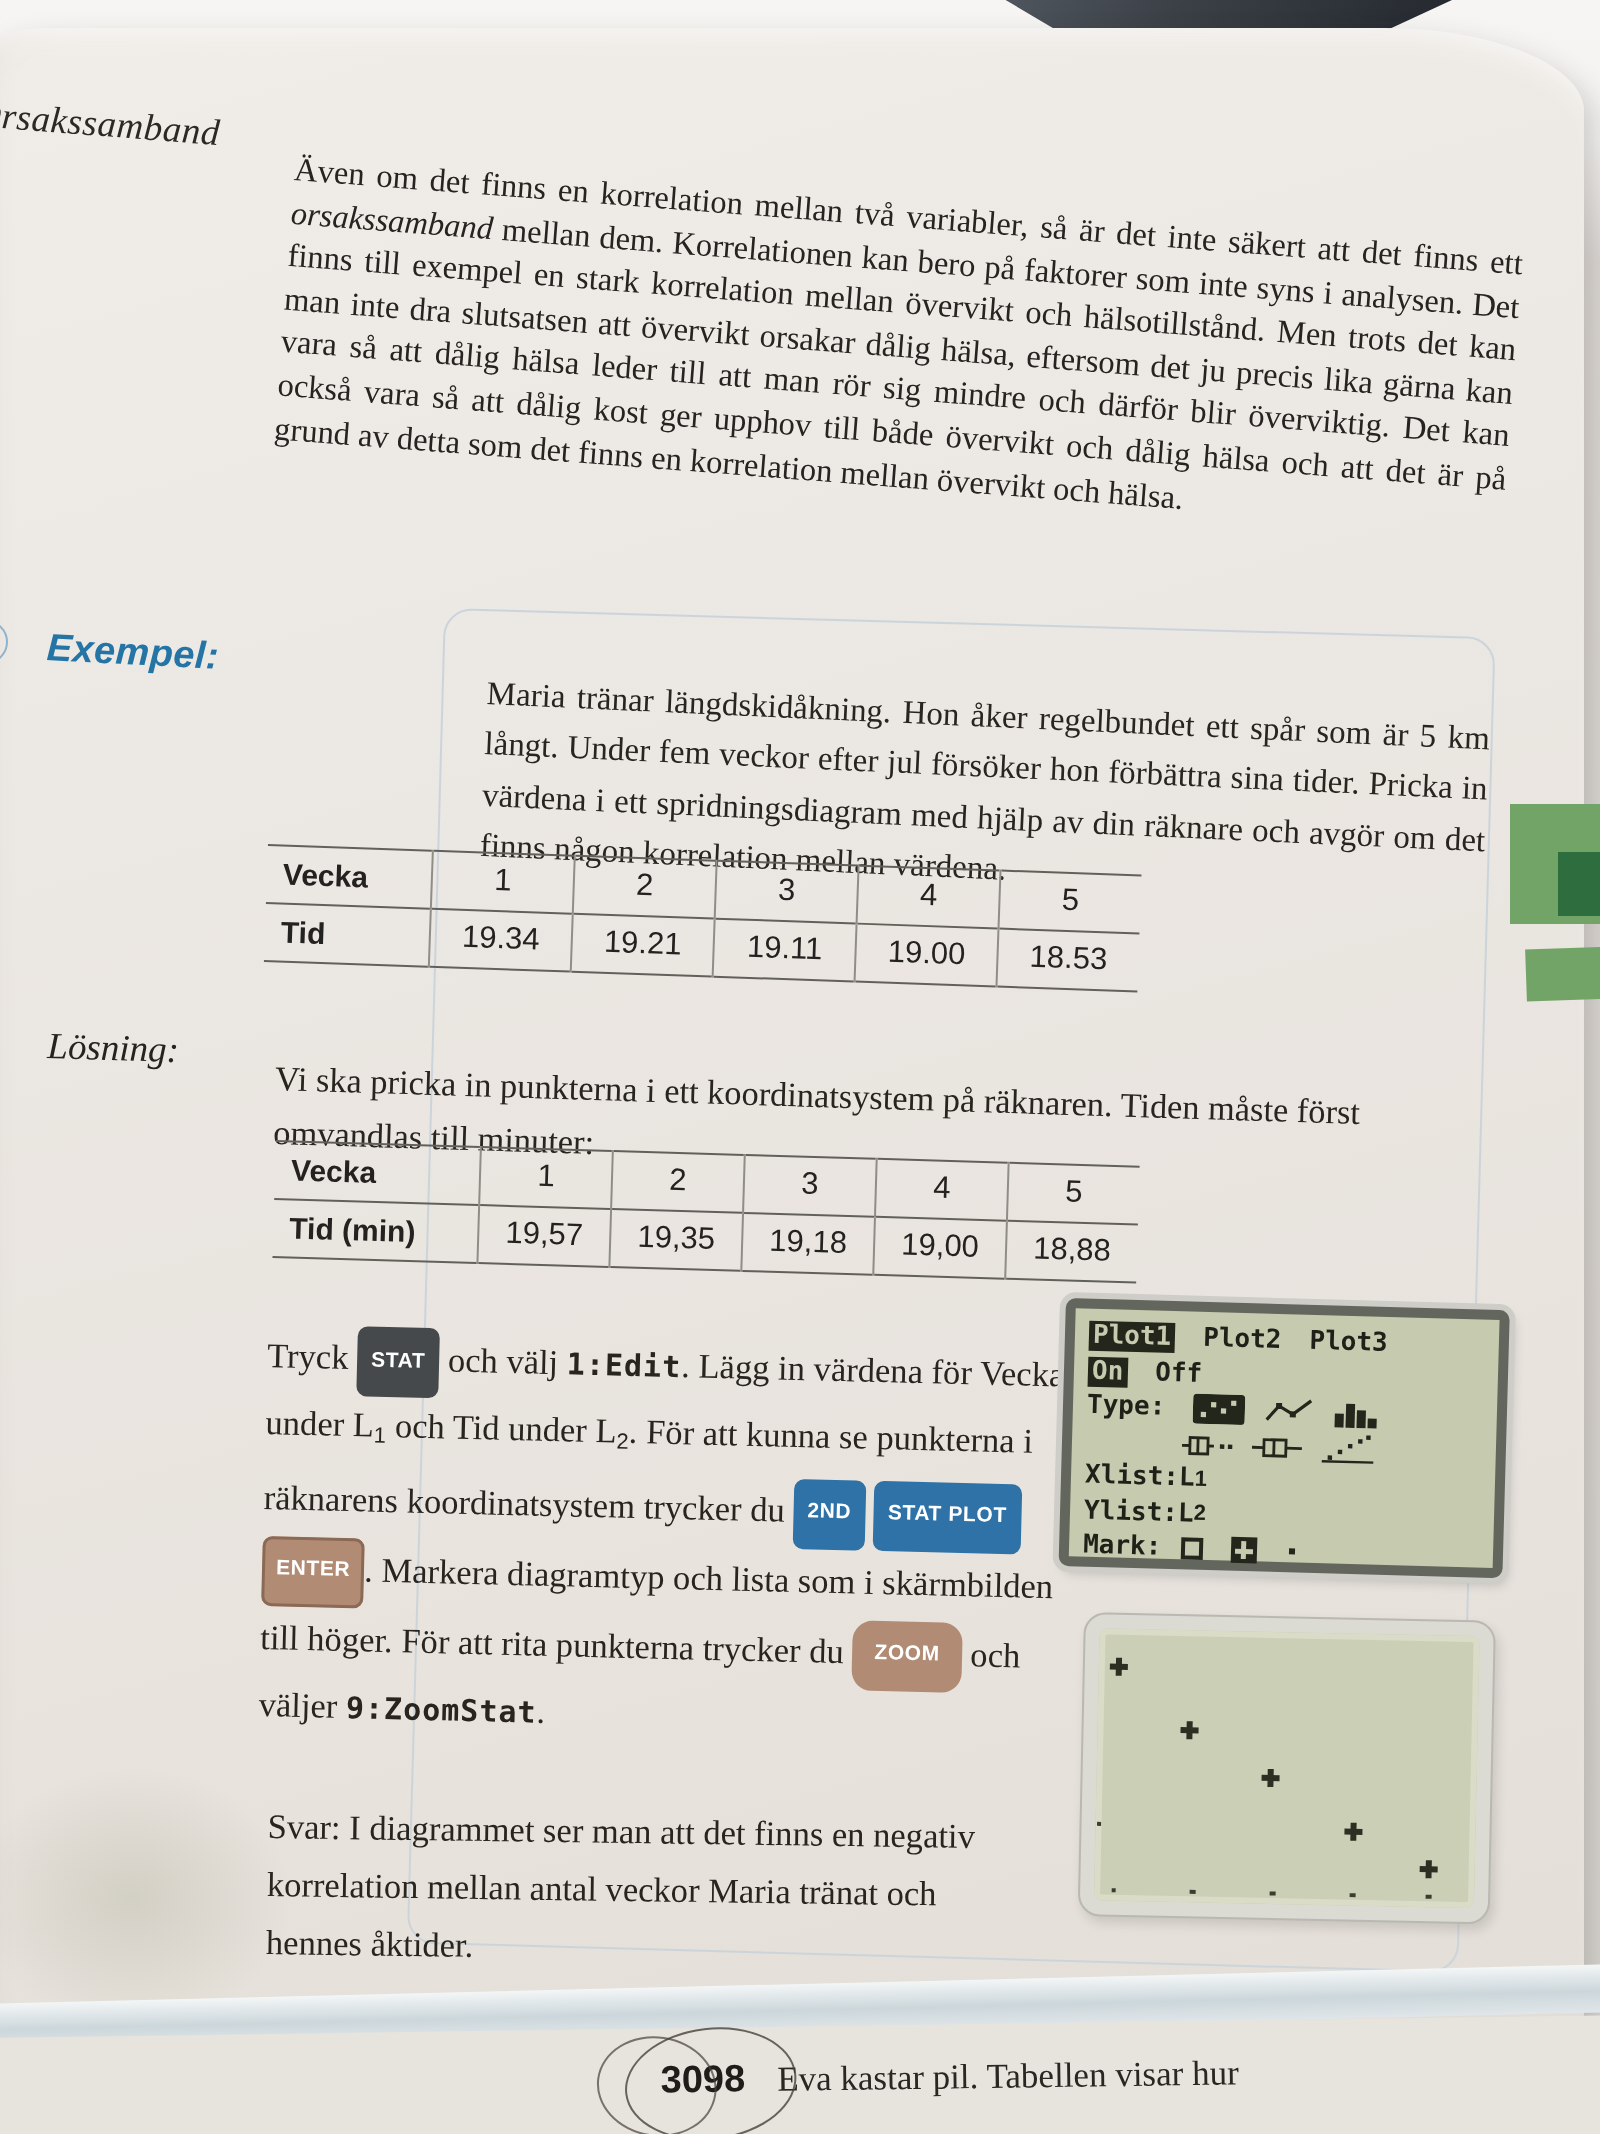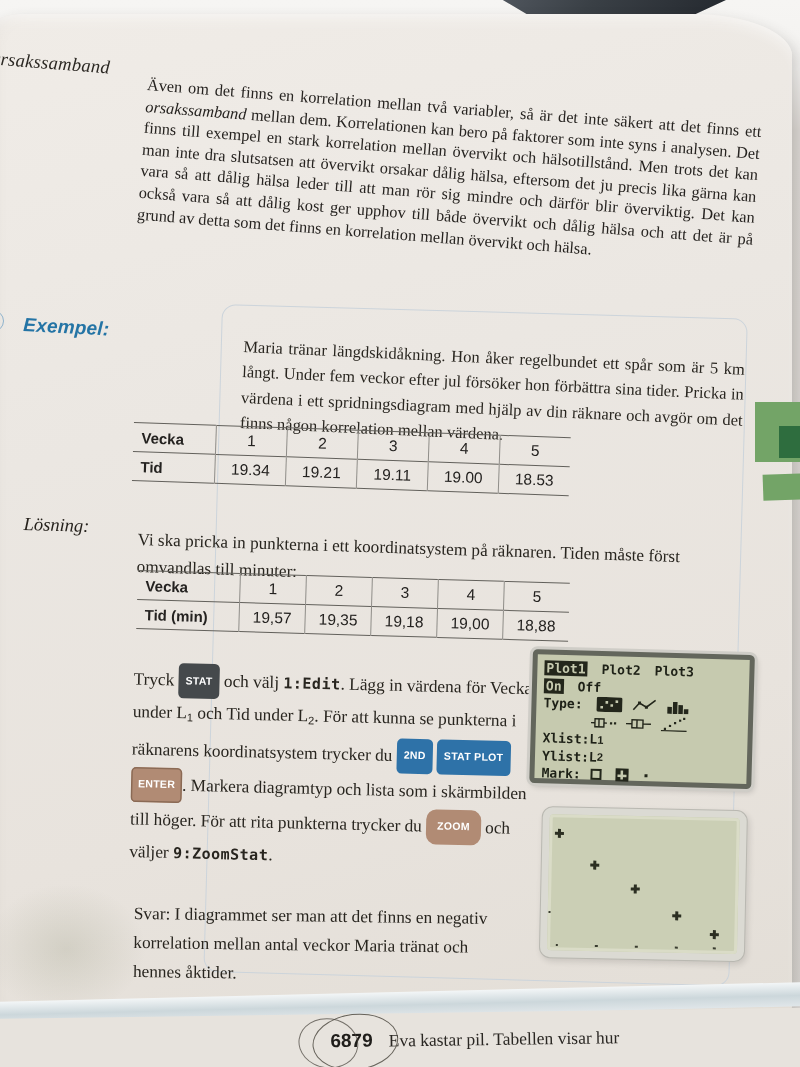--- a/index.html
+++ b/index.html
@@ -334,15 +334,15 @@
   <div class="tab-b1">
       <div class="tab-b1i"></div>
     </div>
   <div class="tab-b2"></div>
 </div>
 
 <div class="edge-strip"></div>
 
 <div class="next-page">
   <div class="exline">
-    <span class="exnum"><span class="doodle1"></span><span class="doodle2"></span><span>6879</span></span><span class="extext">Eva kastar pil. Tabellen visar hur</span>
+    <span class="exnum"><span class="doodle1"></span><span class="doodle2"></span><span>3098</span></span><span class="extext">Eva kastar pil. Tabellen visar hur</span>
   </div>
 </div>
 
 </body></html>

